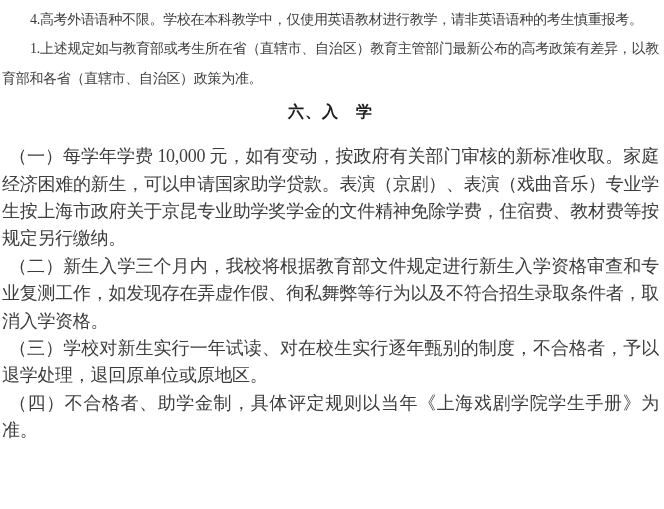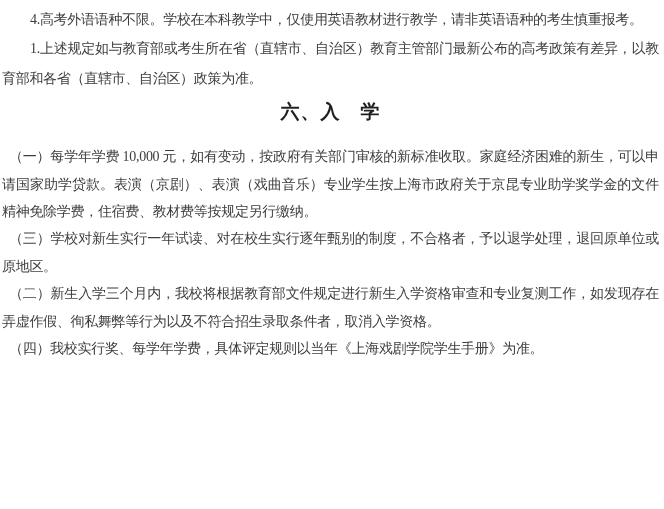--- a/index.html
+++ b/index.html
@@ -20,29 +20,29 @@
     letter-spacing: -0.3px;
     line-height: 29.4px;
     text-align: justify;
     text-align-last: left;
     word-break: break-all;
   }
   .para.first-indent { text-indent: 28px; }
   .section-heading {
     margin: 6px 0 18px 0;
     text-align: center;
-    font-size: 19px;
+    font-size: 16px;
     line-height: 26px;
     font-weight: bold;
     color: #1f1f1f;
     letter-spacing: 1px;
   }
   .item {
     margin: 0;
-    font-size: 14px;
+    font-size: 18px;
     letter-spacing: -0.3px;
     line-height: 27.4px;
     text-align: justify;
     text-align-last: left;
     word-break: break-all;
     text-indent: 7px;
   }
 </style>
 </head>
 <body>
@@ -51,19 +51,19 @@
 
   <p class="para first-indent">4.高考外语语种不限。学校在本科教学中，仅使用英语教材进行教学，请非英语语种的考生慎重报考。</p>
 
   <p class="para first-indent">1.上述规定如与教育部或考生所在省（直辖市、自治区）教育主管部门最新公布的高考政策有差异，以教育部和各省（直辖市、自治区）政策为准。</p>
 
 
   <h2 class="section-heading">六、入　学</h2>
 
   <p class="item">（一）每学年学费 10,000 元，如有变动，按政府有关部门审核的新标准收取。家庭经济困难的新生，可以申请国家助学贷款。表演（京剧）、表演（戏曲音乐）专业学生按上海市政府关于京昆专业助学奖学金的文件精神免除学费，住宿费、教材费等按规定另行缴纳。</p>
 
+  <p class="item">（二）新生入学三个月内，我校将根据教育部文件规定进行新生入学资格审查和专业复测工作，如发现存在弄虚作假、徇私舞弊等行为以及不符合招生录取条件者，取消入学资格。</p>
+
   <p class="item">（三）学校对新生实行一年试读、对在校生实行逐年甄别的制度，不合格者，予以退学处理，退回原单位或原地区。</p>
 
-  <p class="item">（二）新生入学三个月内，我校将根据教育部文件规定进行新生入学资格审查和专业复测工作，如发现存在弄虚作假、徇私舞弊等行为以及不符合招生录取条件者，取消入学资格。</p>
-
-  <p class="item">（四）我校实行奖、每学年学费，具体评定规则以当年《上海戏剧学院学生手册》为准。</p>
+  <p class="item">（四）不合格者、助学金制，具体评定规则以当年《上海戏剧学院学生手册》为准。</p>
 
 </div>
 
 </body></html>

